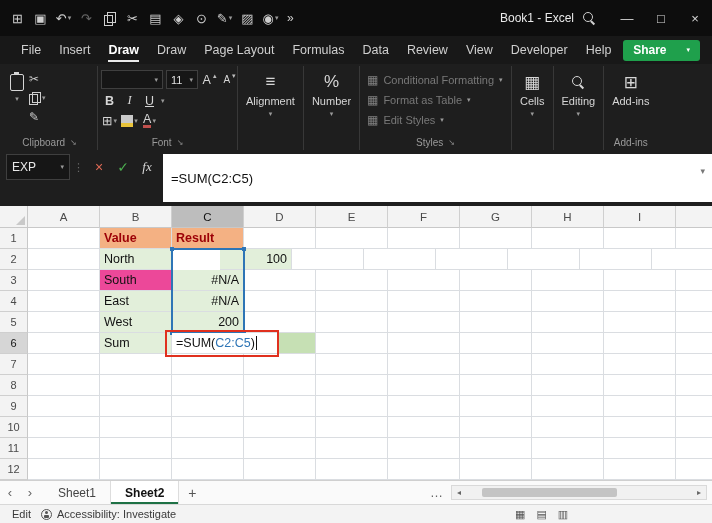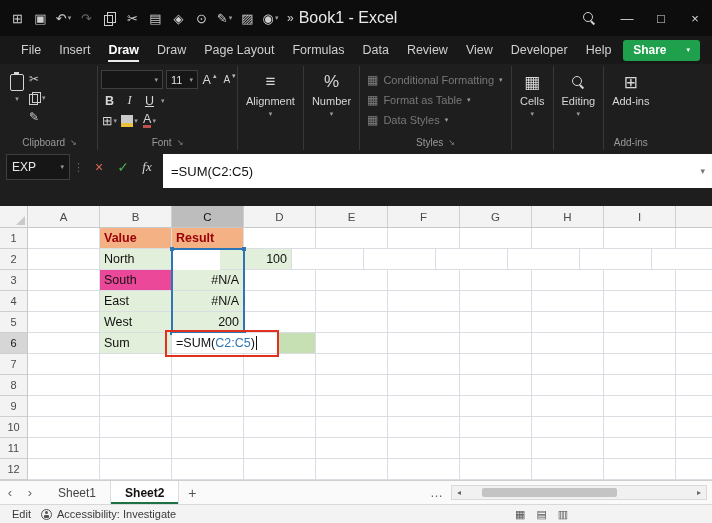--- a/index.html
+++ b/index.html
@@ -8,21 +8,21 @@
        position:relative;overflow:hidden;display:flex;flex-direction:column;margin:0 auto}
 
   
   .titlebar{flex:0 0 36px;background:#0d0d0d;display:flex;align-items:center;color:#d8d8d8}
   .qat{display:flex;align-items:center;padding-left:6px}
   .qat-btn{min-width:23px;height:24px;display:flex;align-items:center;justify-content:center;
            font-size:13px;color:#cfcfcf;gap:1px}
   .qat-btn.dim{color:#666}
   .qat-btn .caret{font-size:7px;color:#9a9a9a}
   .overflow{color:#cfcfcf;font-size:12px;margin:0 5px}
-  .tb-title{flex:1;text-align:left;font-size:16px;color:#e9e9e9;white-space:nowrap}
+  .tb-title{flex:1;text-align:right;font-size:12px;color:#e9e9e9;white-space:nowrap}
   .tb-right{display:flex;align-items:center}
   .tb-search{width:30px;height:36px;display:flex;align-items:center;justify-content:center;color:#cfcfcf;margin-right:6px}
   .win-btn{width:34px;height:36px;display:flex;align-items:center;justify-content:center;font-size:13px;color:#d8d8d8}
 
   
   .i-search{display:inline-block;width:13px;height:13px;position:relative}
   .i-search::before{content:"";position:absolute;left:0;top:0;width:8px;height:8px;border:1.5px solid currentColor;border-radius:50%}
   .i-search::after{content:"";position:absolute;left:8.5px;top:8.5px;width:5px;height:1.5px;background:currentColor;transform:rotate(45deg);transform-origin:left center}
   .i-copy{display:inline-block;width:11px;height:12px;position:relative}
   .i-copy::before{content:"";position:absolute;left:0;top:2.5px;width:7px;height:9px;border:1px solid currentColor}
@@ -71,21 +71,21 @@
   
   .formula-band{flex:0 0 56px;background:#1e1e1e;display:flex;align-items:flex-start;padding:4px 0 0 6px}
   .namebox{width:64px;height:26px;background:#161616;border:1px solid #3f3f3f;color:#e8e8e8;font-size:12px;
            display:flex;align-items:center;justify-content:space-between;padding:0 5px}
   .namebox .caret{font-size:7px;color:#9a9a9a}
   .fb-dots{color:#6a6a6a;font-size:11px;margin:0 3px;line-height:26px}
   .fb-btn{width:24px;height:26px;display:flex;align-items:center;justify-content:center;font-size:14px}
   .fb-cancel{color:#e06a55}
   .fb-enter{color:#4caf50}
   .fb-fx{color:#d8d8d8;font-style:italic;font-family:"Liberation Serif",serif;font-size:13px}
-  .fb-input{flex:1;height:34px;background:#fff;margin-left:4px;display:flex;align-items:center;
+  .fb-input{flex:1;height:48px;background:#fff;margin-left:4px;display:flex;align-items:center;
             padding:0 20px 0 8px;font-size:13px;color:#111;position:relative}
   .fb-chevron{position:absolute;right:7px;top:12px;color:#777;font-size:9px}
 
   
   .grid-wrap{flex:1;position:relative;background:#fff;overflow:hidden}
   .g-row{display:flex;height:21px}
   .g-row.hdr{height:22px}
   .g-corner{width:28px;flex:0 0 28px;background:#f3f3f3;border-right:1px solid #c8c8c8;border-bottom:1px solid #c8c8c8;position:relative}
   .g-corner::after{content:"";position:absolute;right:2px;bottom:2px;border-left:9px solid transparent;border-bottom:9px solid #c9c9c9}
   .g-colhdr{width:72px;flex:0 0 72px;background:#f3f3f3;border-right:1px solid #cfcfcf;border-bottom:1px solid #c8c8c8;
@@ -313,21 +313,21 @@
             <span>Conditional Formatting</span>
             <span class="caret-s">▾</span>
           </div>
           <div class="style-row">
             <span class="sicon">▦</span>
             <span>Format as Table</span>
             <span class="caret-s">▾</span>
           </div>
           <div class="style-row">
             <span class="sicon">▦</span>
-            <span>Data Styles</span>
+            <span>Edit Styles</span>
             <span class="caret-s">▾</span>
           </div>
         </div>
       </div>
       <div class="rgroup-label">
         <span>Styles</span>
         <span class="launcher">↘</span>
       </div>
     </div>
 

